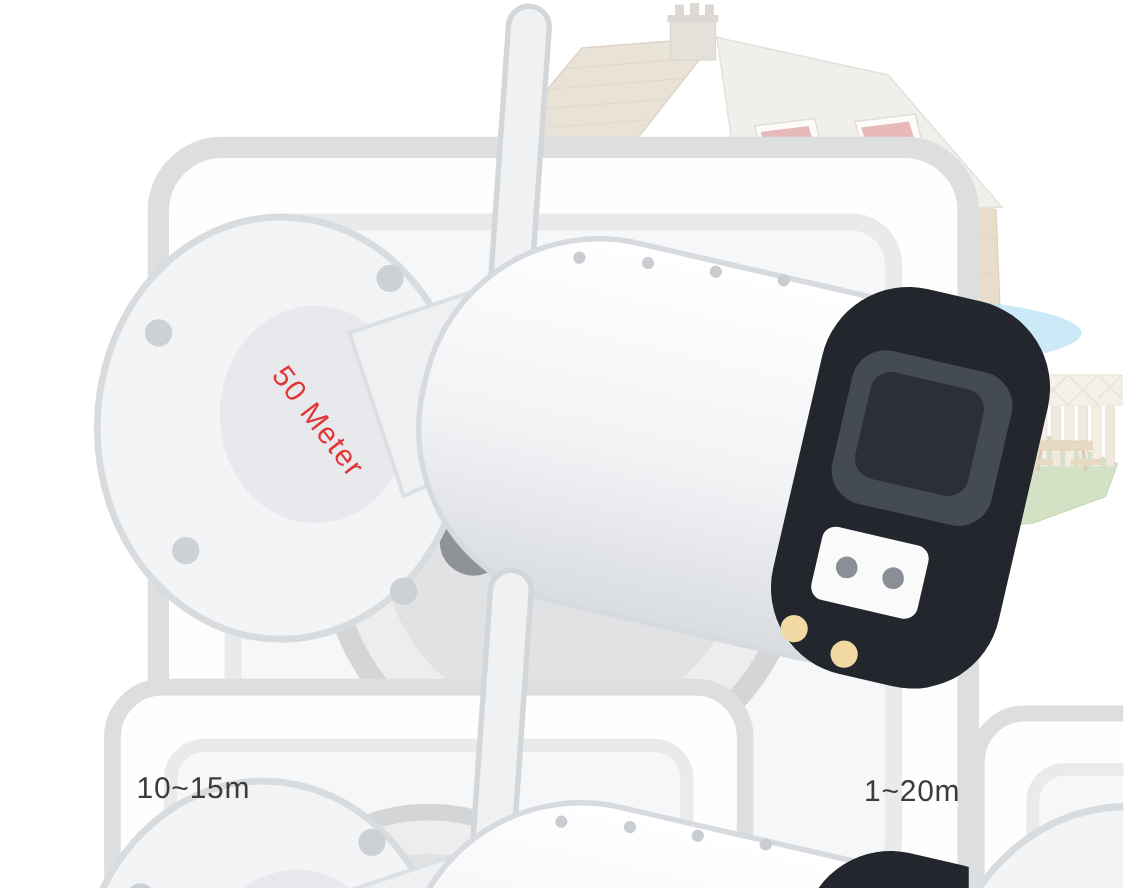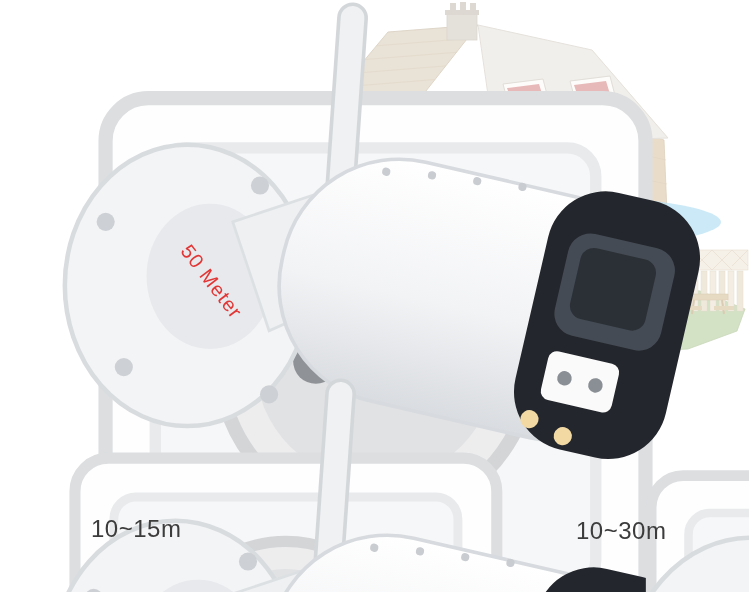--- a/index.html
+++ b/index.html
@@ -1,19 +1,19 @@
 <!DOCTYPE html>
 <html><head>
 <meta charset="utf-8">
 <style>
   html,body{margin:0;padding:0;background:#fff;}
   .canvas{position:relative;width:749px;height:592px;background:#ffffff;overflow:hidden;
           font-family:"Liberation Sans",sans-serif;}
   .canvas svg{position:absolute;left:0;top:0;}
-  .lbl{position:absolute;color:#3c3c3c;font-size:24px;font-weight:400;letter-spacing:0.5px;
+  .lbl{position:absolute;color:#3c3c3c;font-size:20px;font-weight:400;letter-spacing:0.5px;
        white-space:nowrap;user-select:none;}
   .lbl-left{left:91px;top:515px;}
   .lbl-right{left:576px;top:517px;}
   .lbl-rot{left:151px;top:270px;width:120px;height:24px;text-align:center;
            color:#e23636;font-size:20px;letter-spacing:1px;
            transform:rotate(52.5deg);}
 </style>
 </head>
 <body>
 
@@ -274,14 +274,14 @@
 
   <use href="#outlet" transform="translate(5,447) scale(0.75)"></use>
   <use href="#cam" transform="translate(26,380) scale(0.92)"></use>
 
   <use href="#outlet" transform="translate(584,465) scale(0.72)"></use>
   <use href="#cam" transform="translate(598,394) scale(0.94)"></use>
 </svg>
 
 <div class="lbl lbl-rot">50 Meter</div>
 <div class="lbl lbl-left">10~15m</div>
-<div class="lbl lbl-right">10~30m</div>
+<div class="lbl lbl-right">1~20m</div>
 </div>
 
 </body></html>

